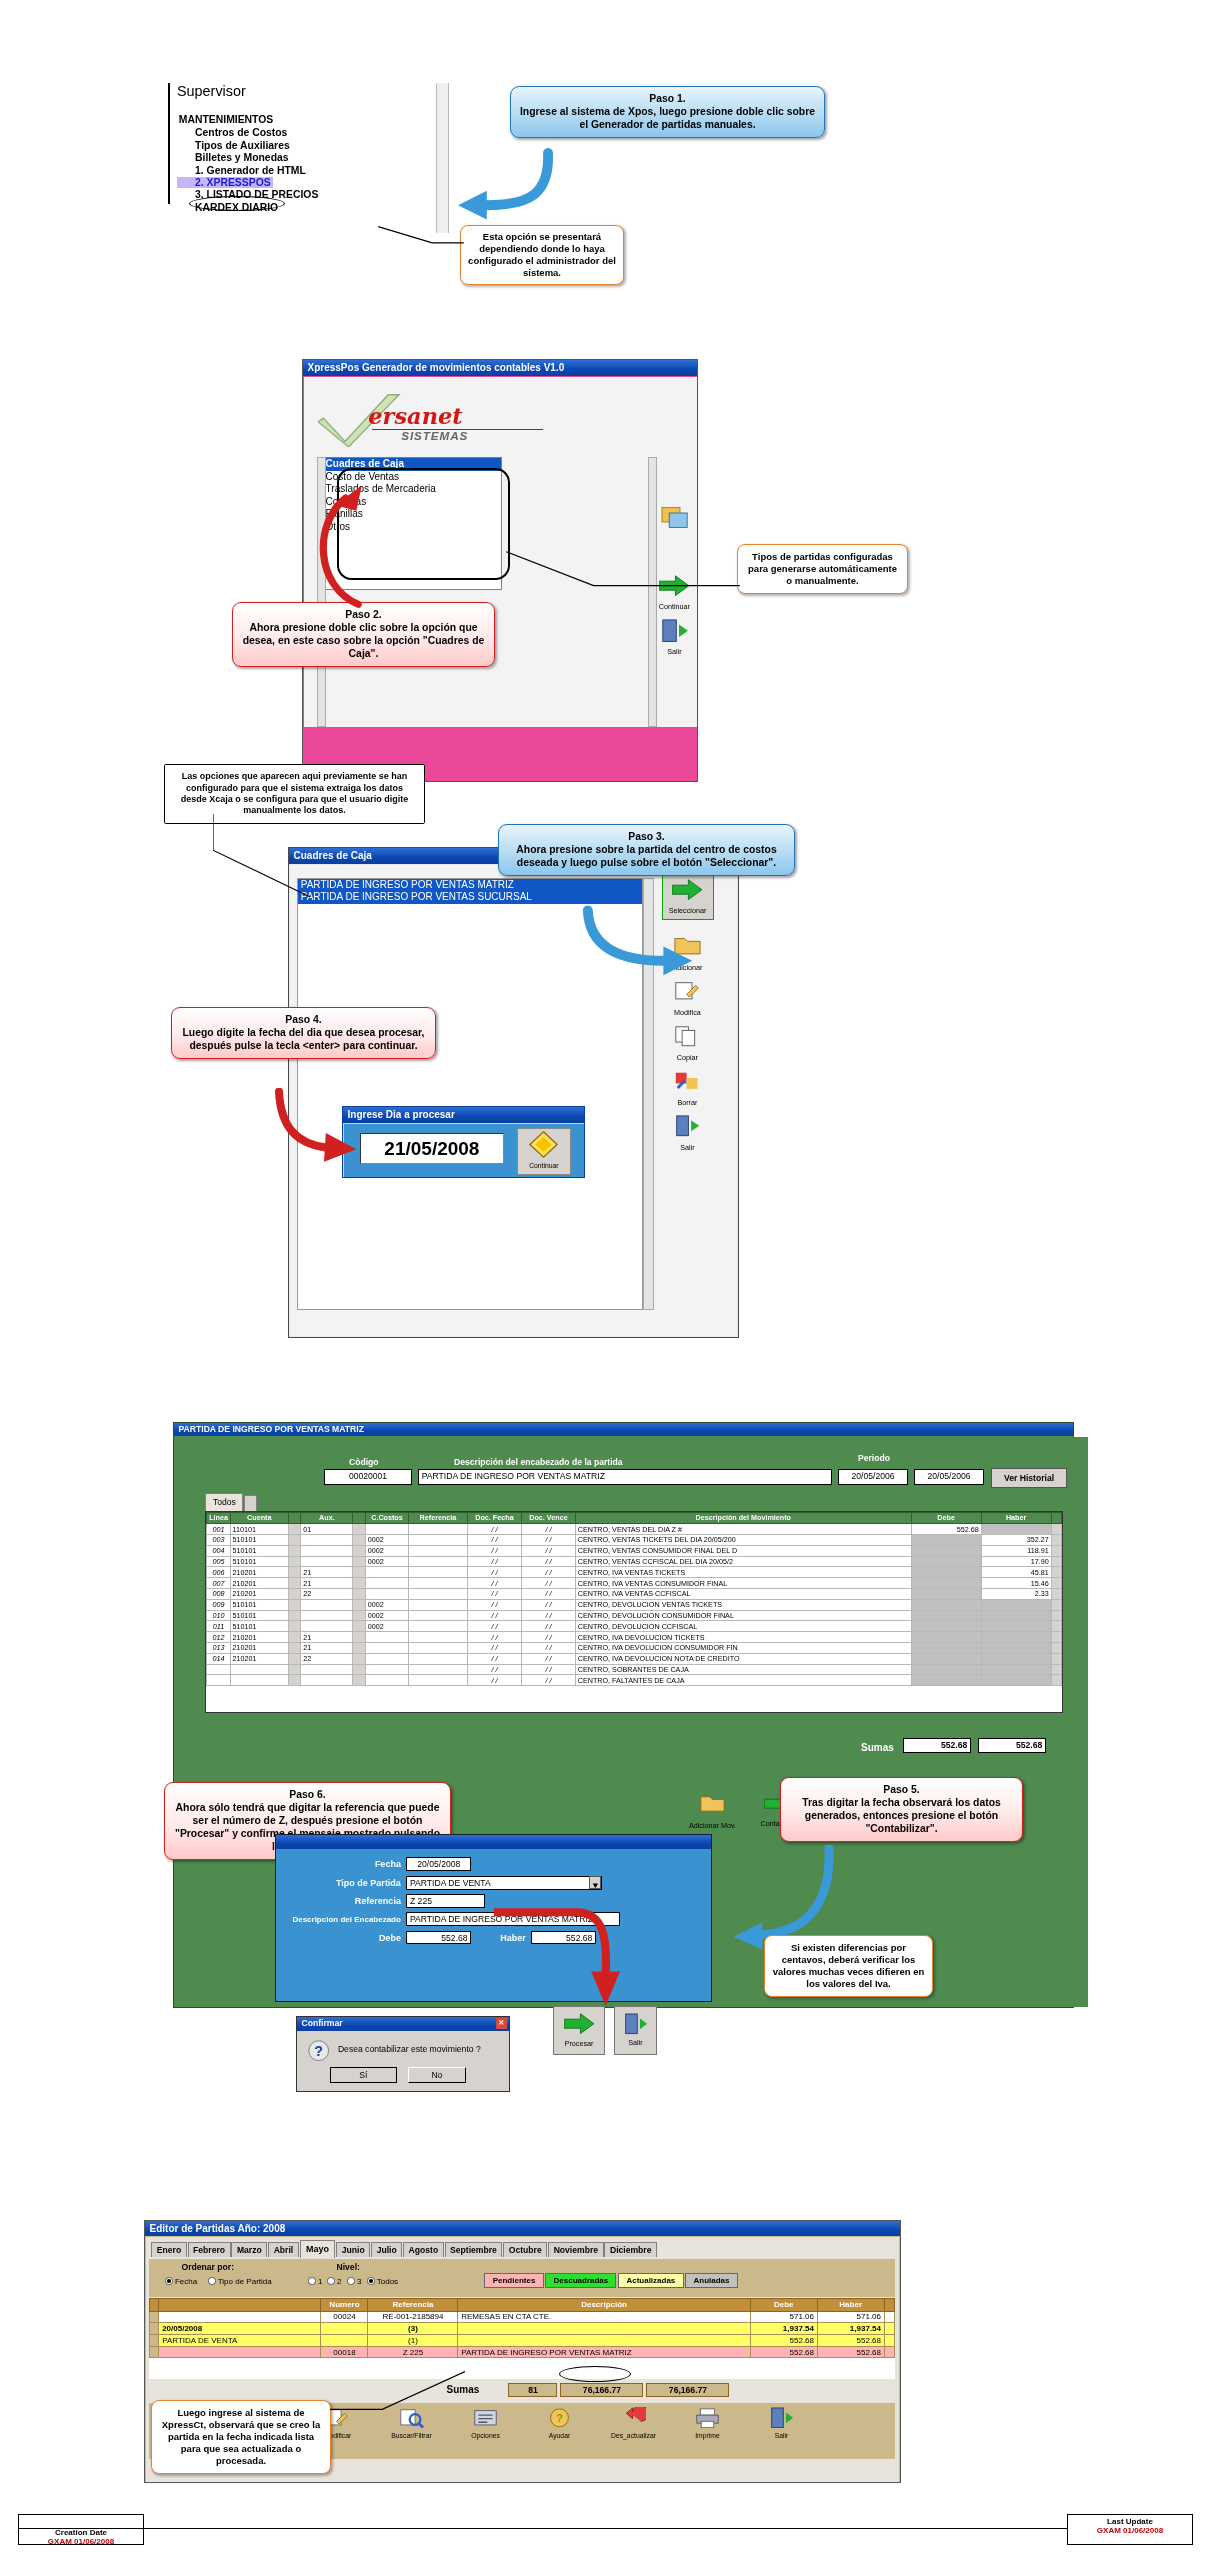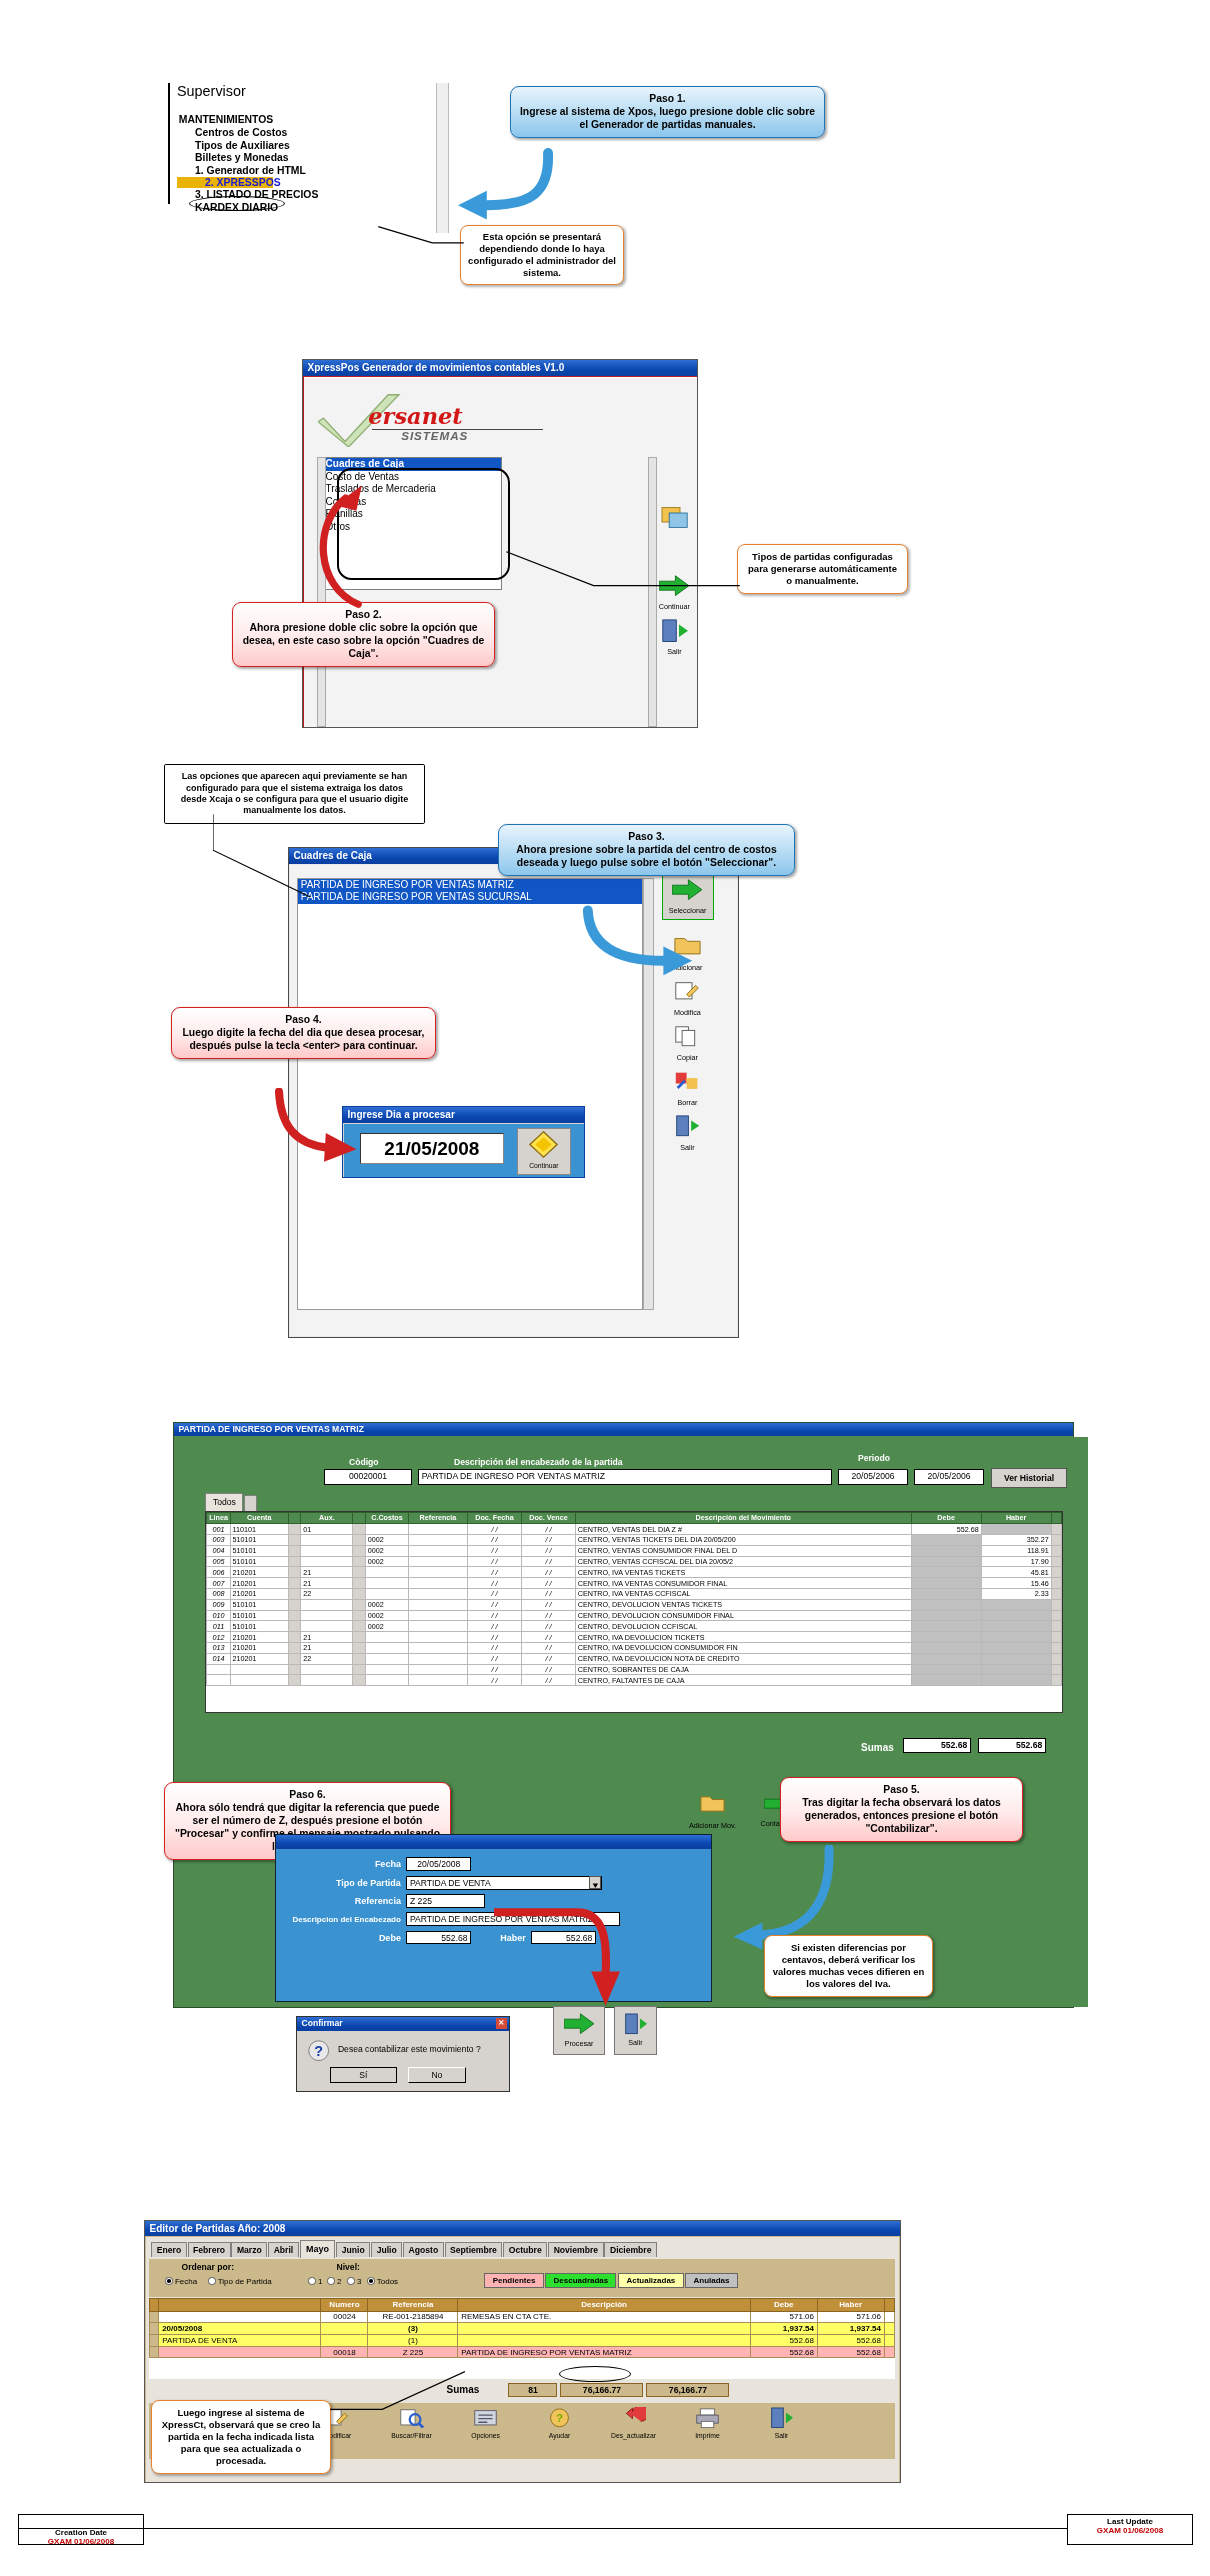--- a/index.html
+++ b/index.html
@@ -38,21 +38,21 @@
   
   .win { position:absolute; background:#d6d3ce; border:0.9px solid #4a4a4a; }
   .titlebar {
     height:16px; background:linear-gradient(180deg,#2f6fd4 0%,#0a47b0 60%,#0a3fa0 100%);
     color:#fff; font-size:10px; font-weight:bold; line-height:16px; padding-left:4.5px;
     white-space:nowrap; overflow:hidden;
   }
   .menu-line { font-size:10.4px; font-weight:bold; color:#000; white-space:nowrap; }
   .menu-l1 { padding-left:1.8px; }
   .menu-l2 { padding-left:18px; }
-  .menu-hl { background:#eab308; color:#1a1ad0; padding-left:28px; position:relative; }
+  .menu-hl { background:#c4b5fd; color:#1a1ad0; padding-left:18px; position:relative; }
   .ellipse {
     position:absolute; border:1.4px solid #000; border-radius:50%;
     pointer-events:none;
   }
   .vrule { position:absolute; width:1.8px; background:#000; }
 
   
   .arrow-blue svg, .arrow-red svg { display:block; }
 
   
@@ -160,21 +160,21 @@
 
 <div class="callout callout-orange" style="left:460px;top:225px;width:164px;padding:5.4px 6.3px;">
   <span>Esta opción se presentará dependiendo donde lo haya configurado el administrador del sistema.</span>
 </div>
 <div class="abs" style="left:378px;top:223px;">
   <svg width="86" height="27" viewBox="0 0 95 30">
       <path d="M0,4 L60,22 L95,22" stroke="#000" stroke-width="1.4" fill="none"></path>
     </svg>
 </div>
 
-<div class="win" style="left:302px;top:359px;width:396px;height:369px;background:#b91c1c;border:0.9px solid #555;">
+<div class="win" style="left:302px;top:359px;width:396px;height:423px;background:#ec4899;border:0.9px solid #555;">
   <div class="titlebar">
     <span>XpressPos Generador de movimientos contables V1.0</span>
   </div>
   <div class="abs" style="left:0.9px;top:17px;width:393px;height:350px;background:#f3f3f3;border-top:0.9px solid #fff;">
 
     <div class="abs" style="left:14.4px;top:12.6px;width:216px;height:56px;">
       <svg width="90" height="56" viewBox="0 0 100 62">
         <path d="M6,30 L30,56 L78,4 L90,4 L34,62 L0,34 Z" fill="#cfe3b8" stroke="#8fae72" stroke-width="1.5"></path>
       </svg>
       <span class="abs" style="left:50px;top:12.6px;font-family:'DejaVu Serif',serif;font-style:italic;font-weight:bold;font-size:22.5px;color:#d31717;">ersanet</span>

